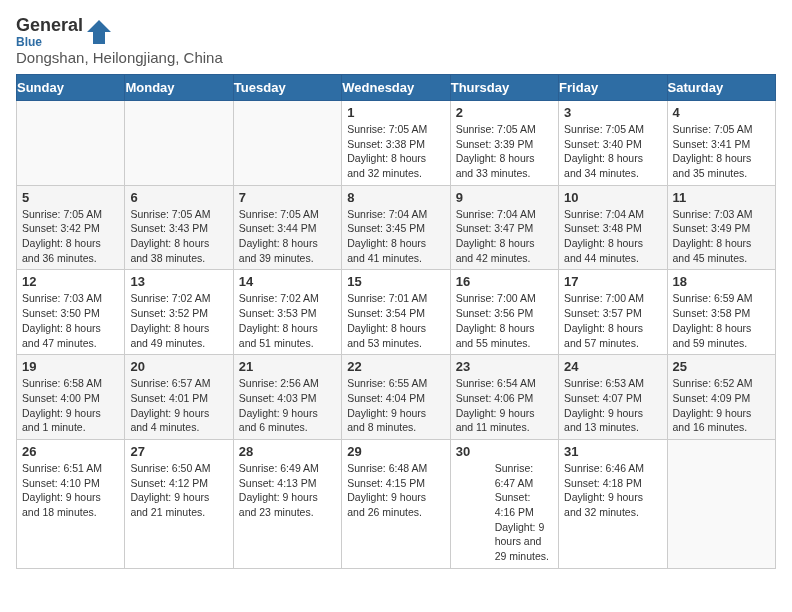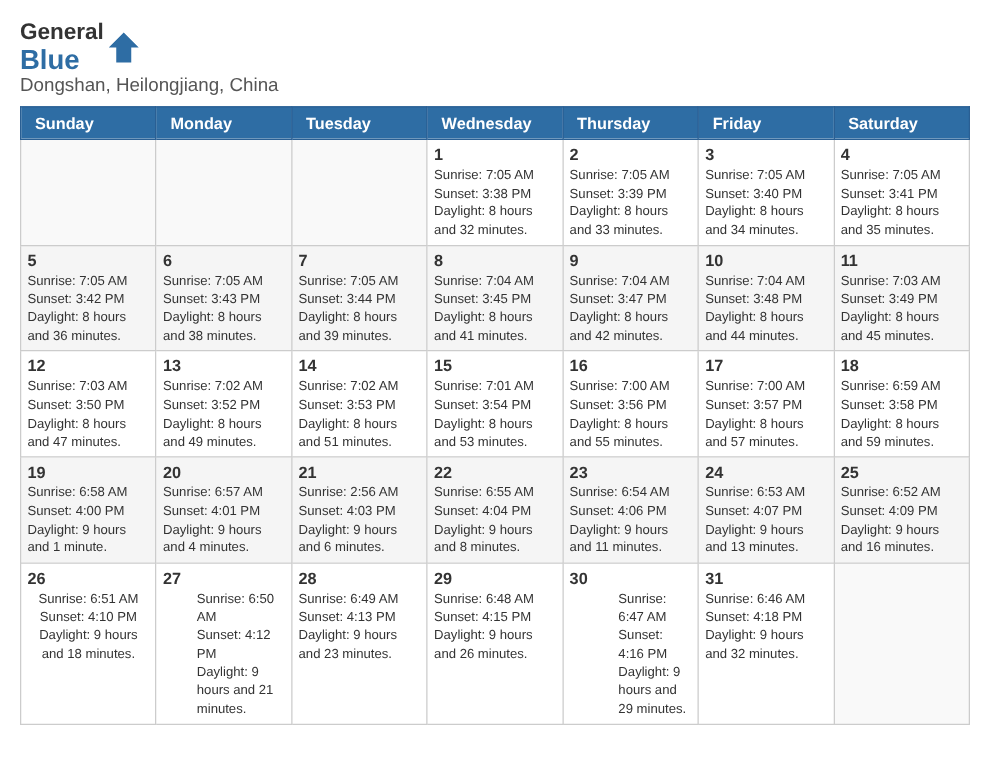--- a/index.html
+++ b/index.html
@@ -25,21 +25,21 @@
       display: flex;
       flex-direction: column;
       line-height: 1.1;
     }
     .logo-general {
       font-size: 18px;
       font-weight: bold;
       color: #333;
     }
     .logo-blue {
-      font-size: 22px;
+      font-size: 12px;
       font-weight: bold;
       color: #2e6da4;
     }
     .logo-icon {
       width: 28px;
       height: 28px;
       margin-left: 2px;
       align-self: center;
     }
     .title-area {
@@ -57,21 +57,21 @@
     .calendar {
       width: 100%;
       border-collapse: collapse;
       border: 1px solid #ccc;
     }
     .calendar th {
       background-color: #2e6da4;
       color: #fff;
       font-size: 13px;
       font-weight: bold;
-      padding: 5px 11px;
+      padding: 5px 0;
       text-align: left;
       border: 1px solid #2a5f93;
     }
     .calendar td {
       vertical-align: top;
       border: 1px solid #ccc;
       padding: 4px 5px;
       width: 14.28%;
       background: #fff;
       min-height: 80px;
@@ -285,27 +285,27 @@
         <td>
           <div class="day-num">25</div>
           <div class="day-info" style="white-space: pre-line;">Sunrise: 6:52 AM
 Sunset: 4:09 PM
 Daylight: 9 hours and 16 minutes.</div>
         </td>
       </tr>
       <tr>
         <td>
           <div class="day-num">26</div>
-          <div class="day-info" style="white-space: pre-line; text-align: center;">Sunrise: 6:51 AM
+          <div class="day-info" style="white-space: pre-line;">Sunrise: 6:51 AM
 Sunset: 4:10 PM
 Daylight: 9 hours and 18 minutes.</div>
         </td>
         <td>
           <div class="day-num">27</div>
-          <div class="day-info" style="white-space: pre-line; margin-left: 27px;">Sunrise: 6:50 AM
+          <div class="day-info" style="white-space: pre-line;">Sunrise: 6:50 AM
 Sunset: 4:12 PM
 Daylight: 9 hours and 21 minutes.</div>
         </td>
         <td>
           <div class="day-num">28</div>
           <div class="day-info" style="white-space: pre-line;">Sunrise: 6:49 AM
 Sunset: 4:13 PM
 Daylight: 9 hours and 23 minutes.</div>
         </td>
         <td>

